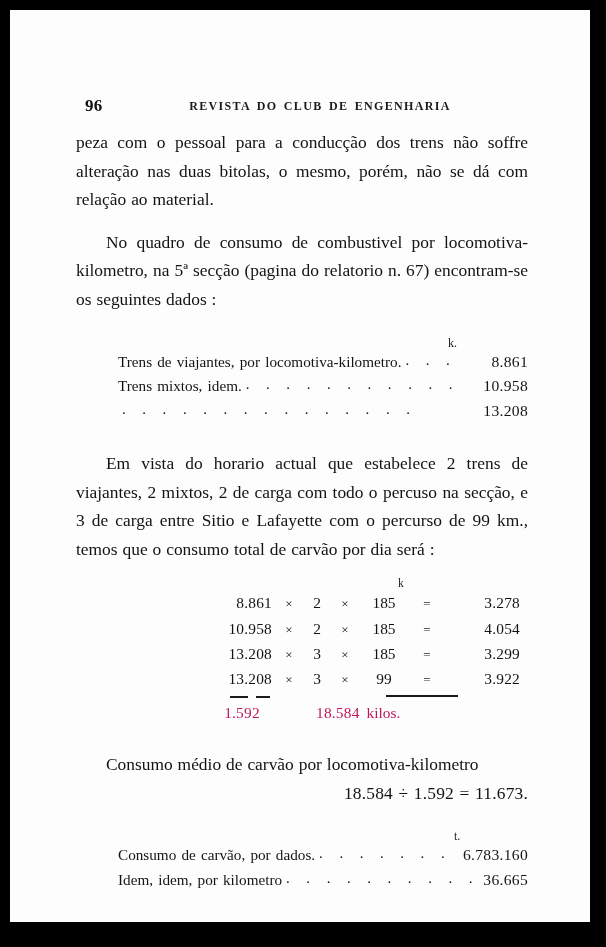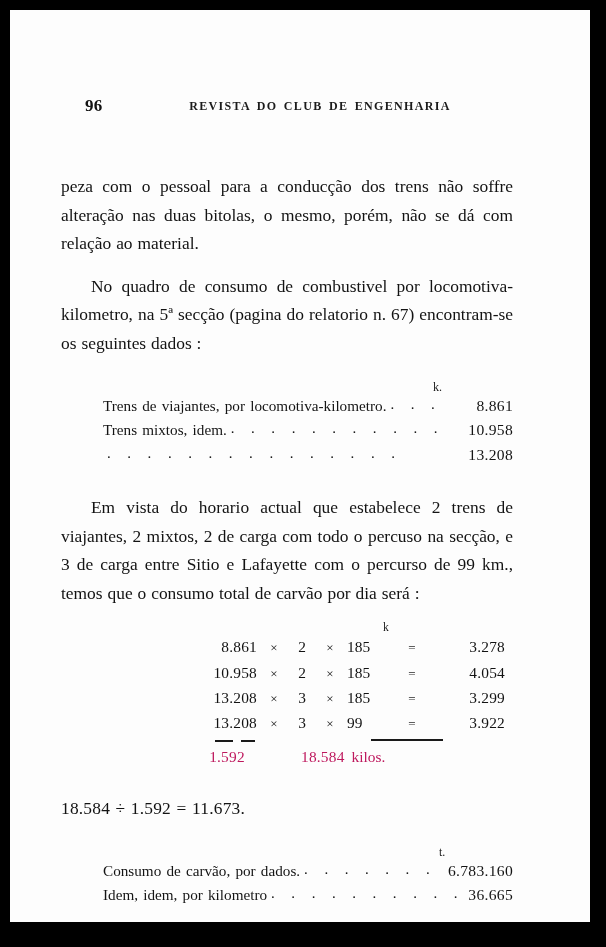--- a/index.html
+++ b/index.html
@@ -70,24 +70,23 @@
     letter-spacing: 1.35px;
     color: #1b1b1b;
     font-weight: 600;
     text-transform: uppercase;
     word-spacing: 2px;
   }
 
   
   .column {
     position: absolute;
-    left: 51px;
+    left: 66px;
     top: 118px;
     width: 452px;
-    margin-top: 44px;
   }
 
   p.para {
     margin: 0 0 0 0;
     font-size: 17.4px;
     line-height: 28.6px;
     color: #131313;
     text-align: justify;
     text-justify: inter-word;
     word-spacing: 0.6px;
@@ -189,21 +188,21 @@
     flex: 0 0 22px;
     text-align: center;
   }
   .c-times2 {
     flex: 0 0 34px;
     text-align: center;
     font-size: 13px;
   }
   .c-op3 {
     flex: 0 0 44px;
-    text-align: left;
+    text-align: center;
   }
   .c-eq {
     flex: 0 0 42px;
     text-align: center;
     font-size: 13px;
     color: #2a2a2a;
   }
   .c-res {
     flex: 0 0 72px;
     text-align: right;
@@ -246,20 +245,21 @@
   }
   .ct-unit { margin-left: 7px; }
 
   
   .display-eq {
     font-size: 17.4px;
     line-height: 28.6px;
     color: #131313;
     letter-spacing: 0.2px;
     word-spacing: 1px;
+    text-align: right;
   }
 </style>
 </head>
 <body>
 
 <div class="scan-frame">
   <div class="page">
     <div class="page-inner">
 
       <div class="running-head">
@@ -361,20 +361,21 @@
           <div class="calc-total">
             <span class="ct-left">1.592</span>
             <span class="ct-spacer"></span>
             <span class="ct-right">18.584</span>
             <span class="ct-unit">kilos.</span>
           </div>
         </div>
 
         <div class="gap-lg"></div>
 
+        <p class="para indent">Consumo médio de carvão por locomotiva-kilometro</p>
         <div class="display-eq">18.584 ÷ 1.592 = 11.673.</div>
 
         <div class="gap-md"></div>
 
         <div class="data-table">
           <div class="unit-head">
             <span style="left:336px;">t.</span>
           </div>
 
           <div class="dt-row">

